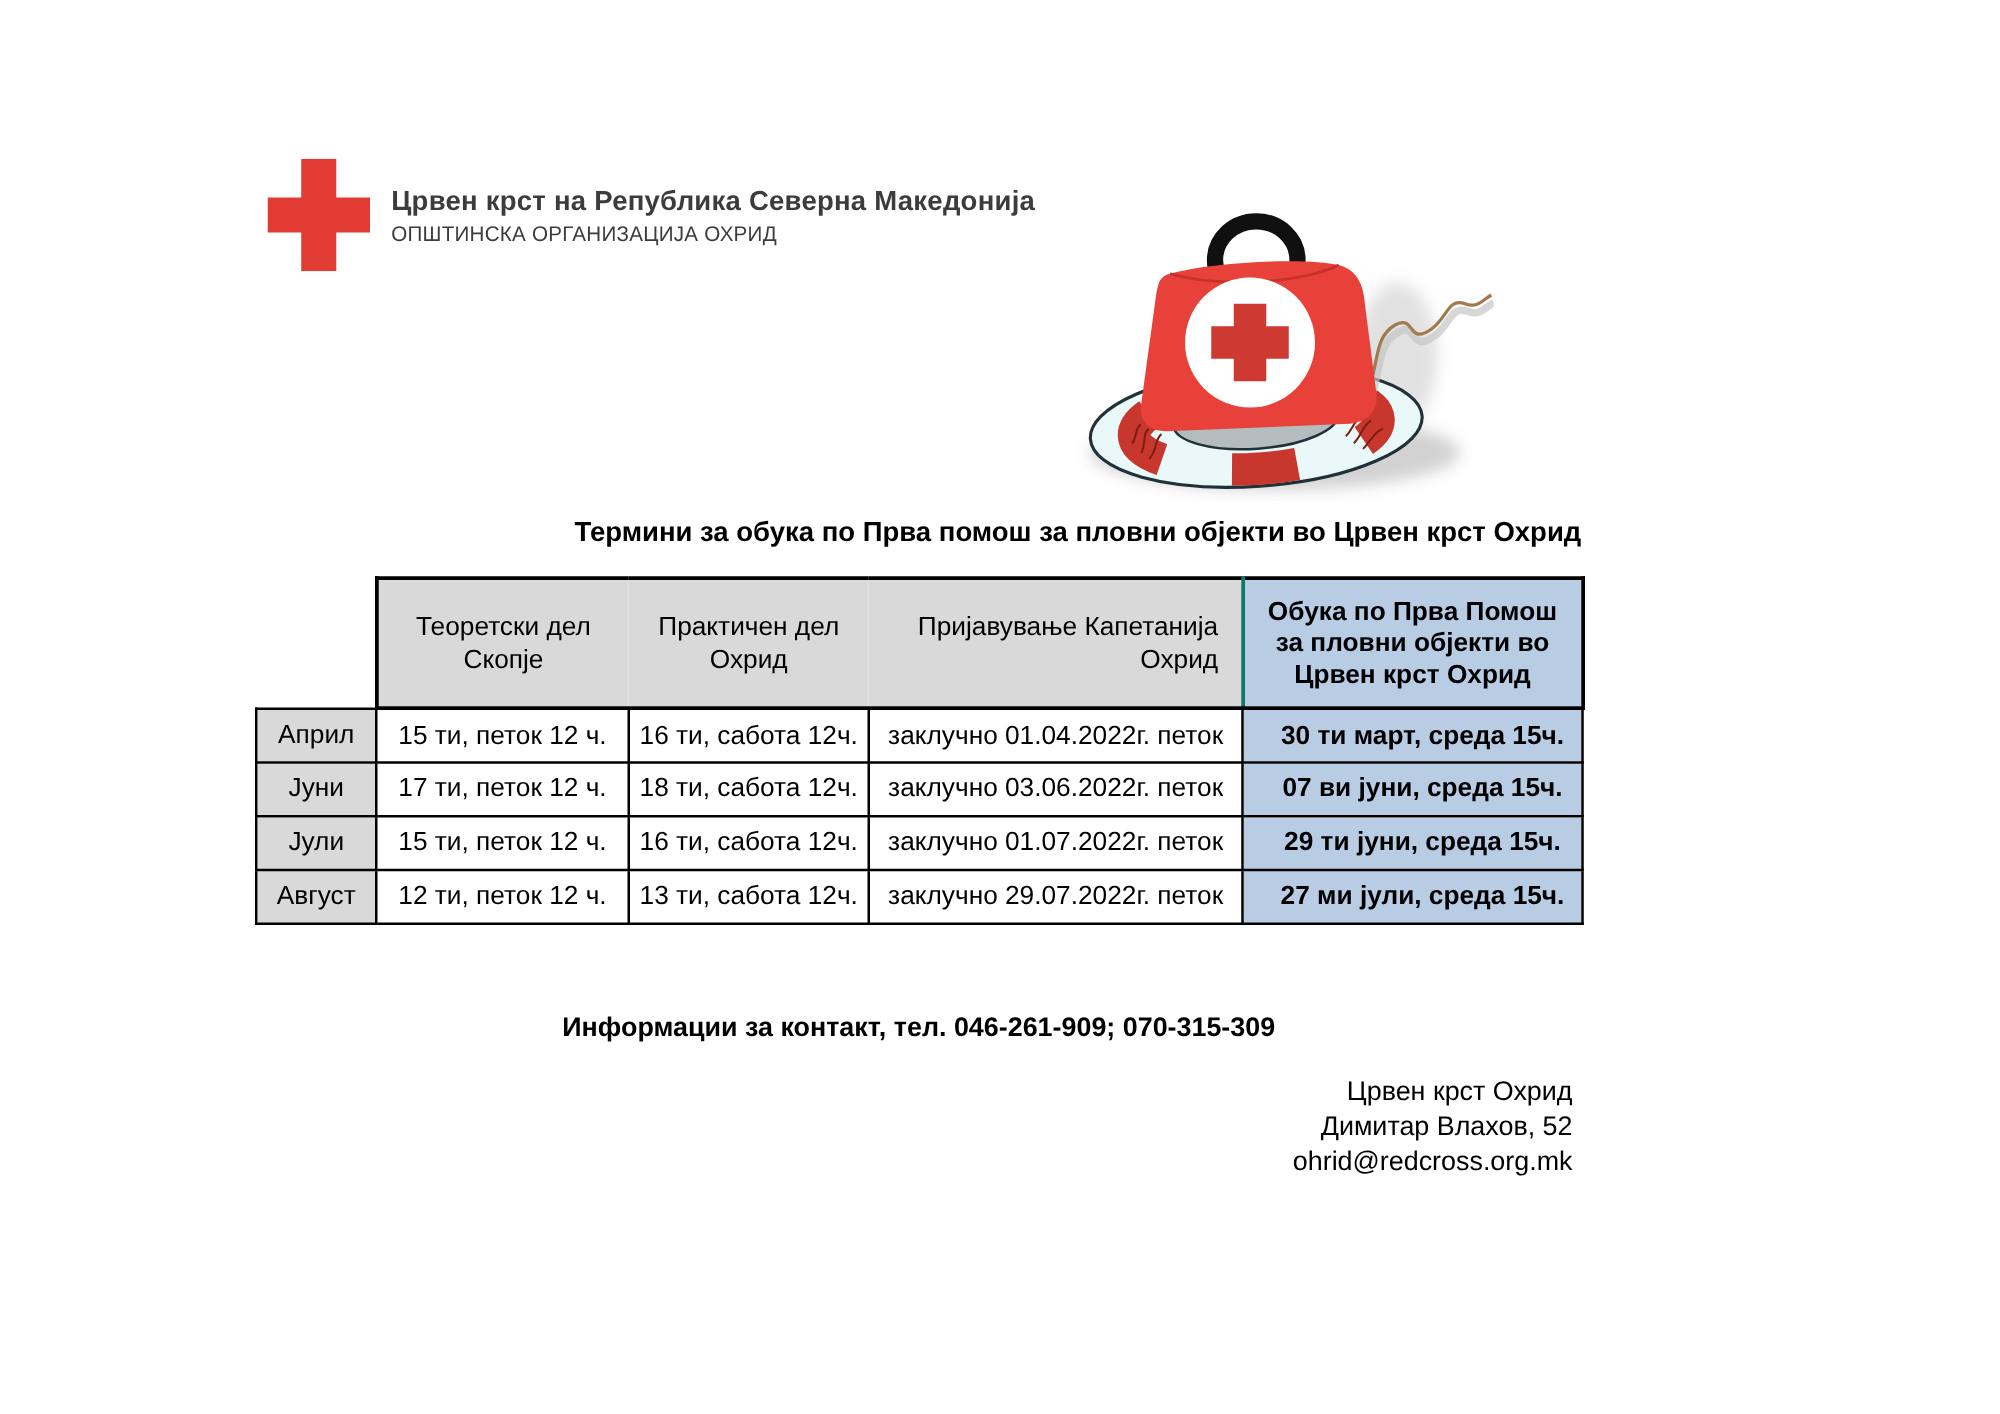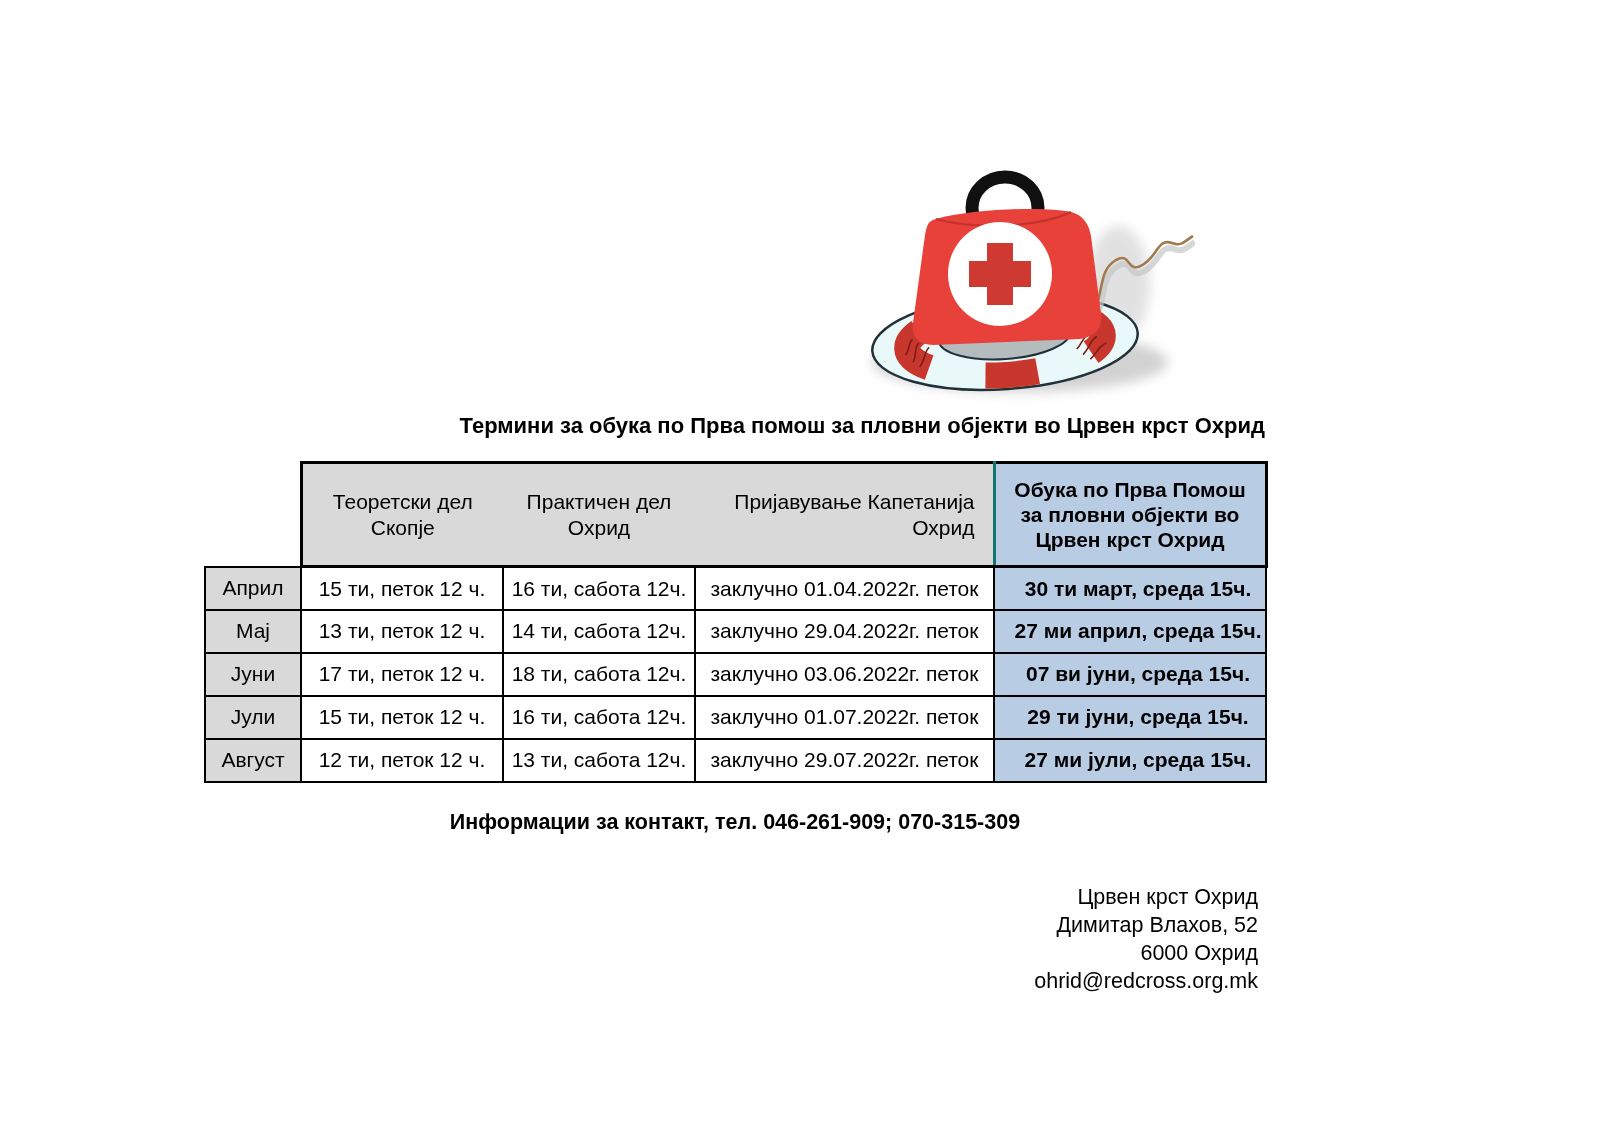--- a/index.html
+++ b/index.html
@@ -117,28 +117,37 @@
   }
   .address {
     position: absolute;
     left: 205px;
     top: 859px;
     width: 1053px;
     text-align: right;
     font-size: 21.5px;
     line-height: 28px;
     color: #000;
-    margin-top: 24px;
   }
 </style>
 </head>
 <body>
 
 <div class="page">
 
+  <div class="logo">
+    <svg class="logo-cross" viewBox="0 0 82 90">
+      <rect x="27" y="0" width="28" height="90" fill="#e23b33"></rect>
+      <rect x="0" y="31" width="82" height="28" fill="#e23b33"></rect>
+    </svg>
+    <div class="logo-text">
+      <div class="logo-org">Црвен крст на Република Северна Македонија</div>
+      <div class="logo-branch">ОПШТИНСКА ОРГАНИЗАЦИЈА ОХРИД</div>
+    </div>
+  </div>
 
   <svg class="illustration" viewBox="0 0 335 252">
     <defs>
       <filter id="soft" x="-60%" y="-60%" width="220%" height="220%">
         <feGaussianBlur stdDeviation="6"></feGaussianBlur>
       </filter>
     </defs>
 
     <ellipse cx="160" cy="206" rx="148" ry="30" fill="#c3c3c3" opacity="0.75" filter="url(#soft)"></ellipse>
     <ellipse cx="258" cy="128" rx="32" ry="58" fill="#c9c9c9" opacity="0.55" filter="url(#soft)"></ellipse>
@@ -185,27 +194,20 @@
     </thead>
     <tbody>
       <tr>
         <td class="month">Април</td>
         <td class="plain">15 ти, петок 12 ч.</td>
         <td class="plain">16 ти, сабота 12ч.</td>
         <td class="plain">заклучно 01.04.2022г. петок</td>
         <td class="train">30 ти март, среда 15ч.</td>
       </tr>
       <tr>
-        <td class="month">Мај</td>
-        <td class="plain">13 ти, петок 12 ч.</td>
-        <td class="plain">14 ти, сабота 12ч.</td>
-        <td class="plain">заклучно 29.04.2022г. петок</td>
-        <td class="train">27 ми април, среда 15ч.</td>
-      </tr>
-      <tr>
         <td class="month">Јуни</td>
         <td class="plain">17 ти, петок 12 ч.</td>
         <td class="plain">18 ти, сабота 12ч.</td>
         <td class="plain">заклучно 03.06.2022г. петок</td>
         <td class="train">07 ви јуни, среда 15ч.</td>
       </tr>
       <tr>
         <td class="month">Јули</td>
         <td class="plain">15 ти, петок 12 ч.</td>
         <td class="plain">16 ти, сабота 12ч.</td>
@@ -220,17 +222,16 @@
         <td class="train">27 ми јули, среда 15ч.</td>
       </tr>
     </tbody>
   </table>
 
   <div class="contact">Информации за контакт, тел. 046-261-909; 070-315-309</div>
 
   <div class="address">
     <div>Црвен крст Охрид</div>
     <div>Димитар Влахов, 52</div>
-    <div>6000 Охрид</div>
     <div>ohrid@redcross.org.mk</div>
   </div>
 
 </div>
 
 </body></html>

